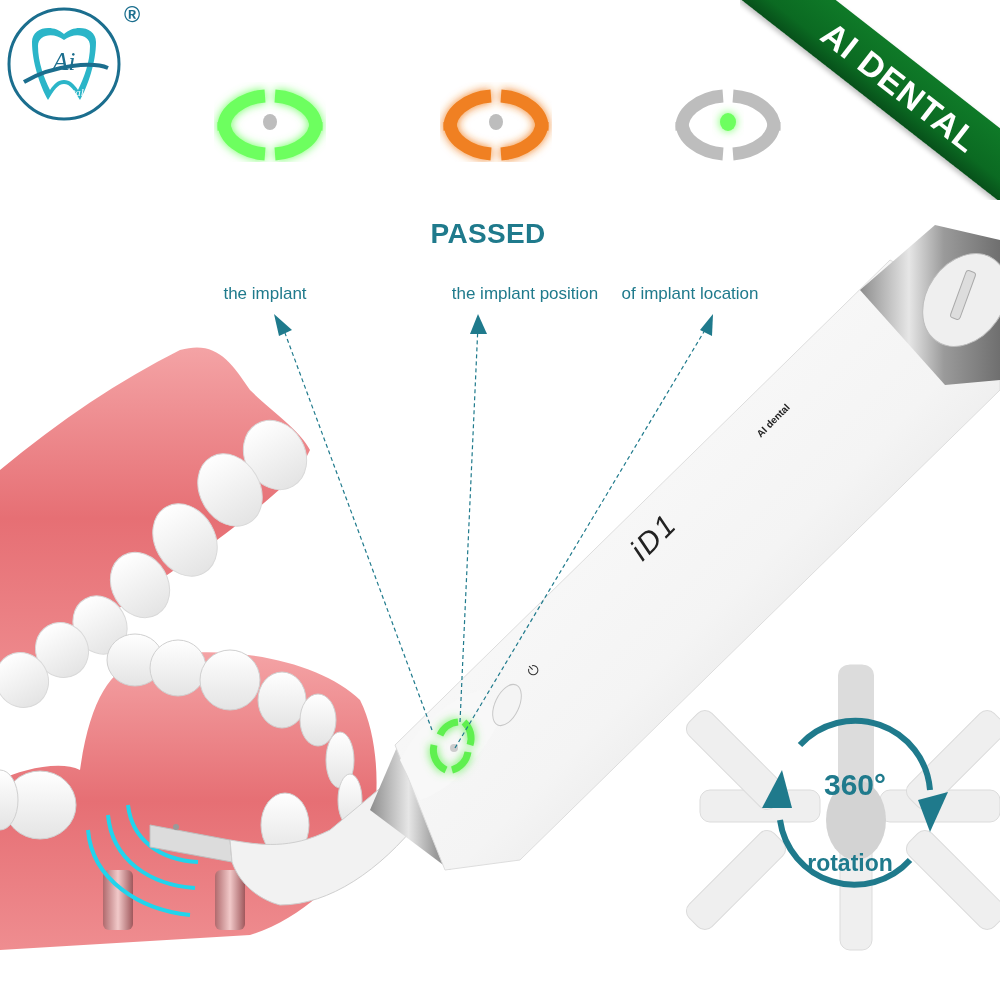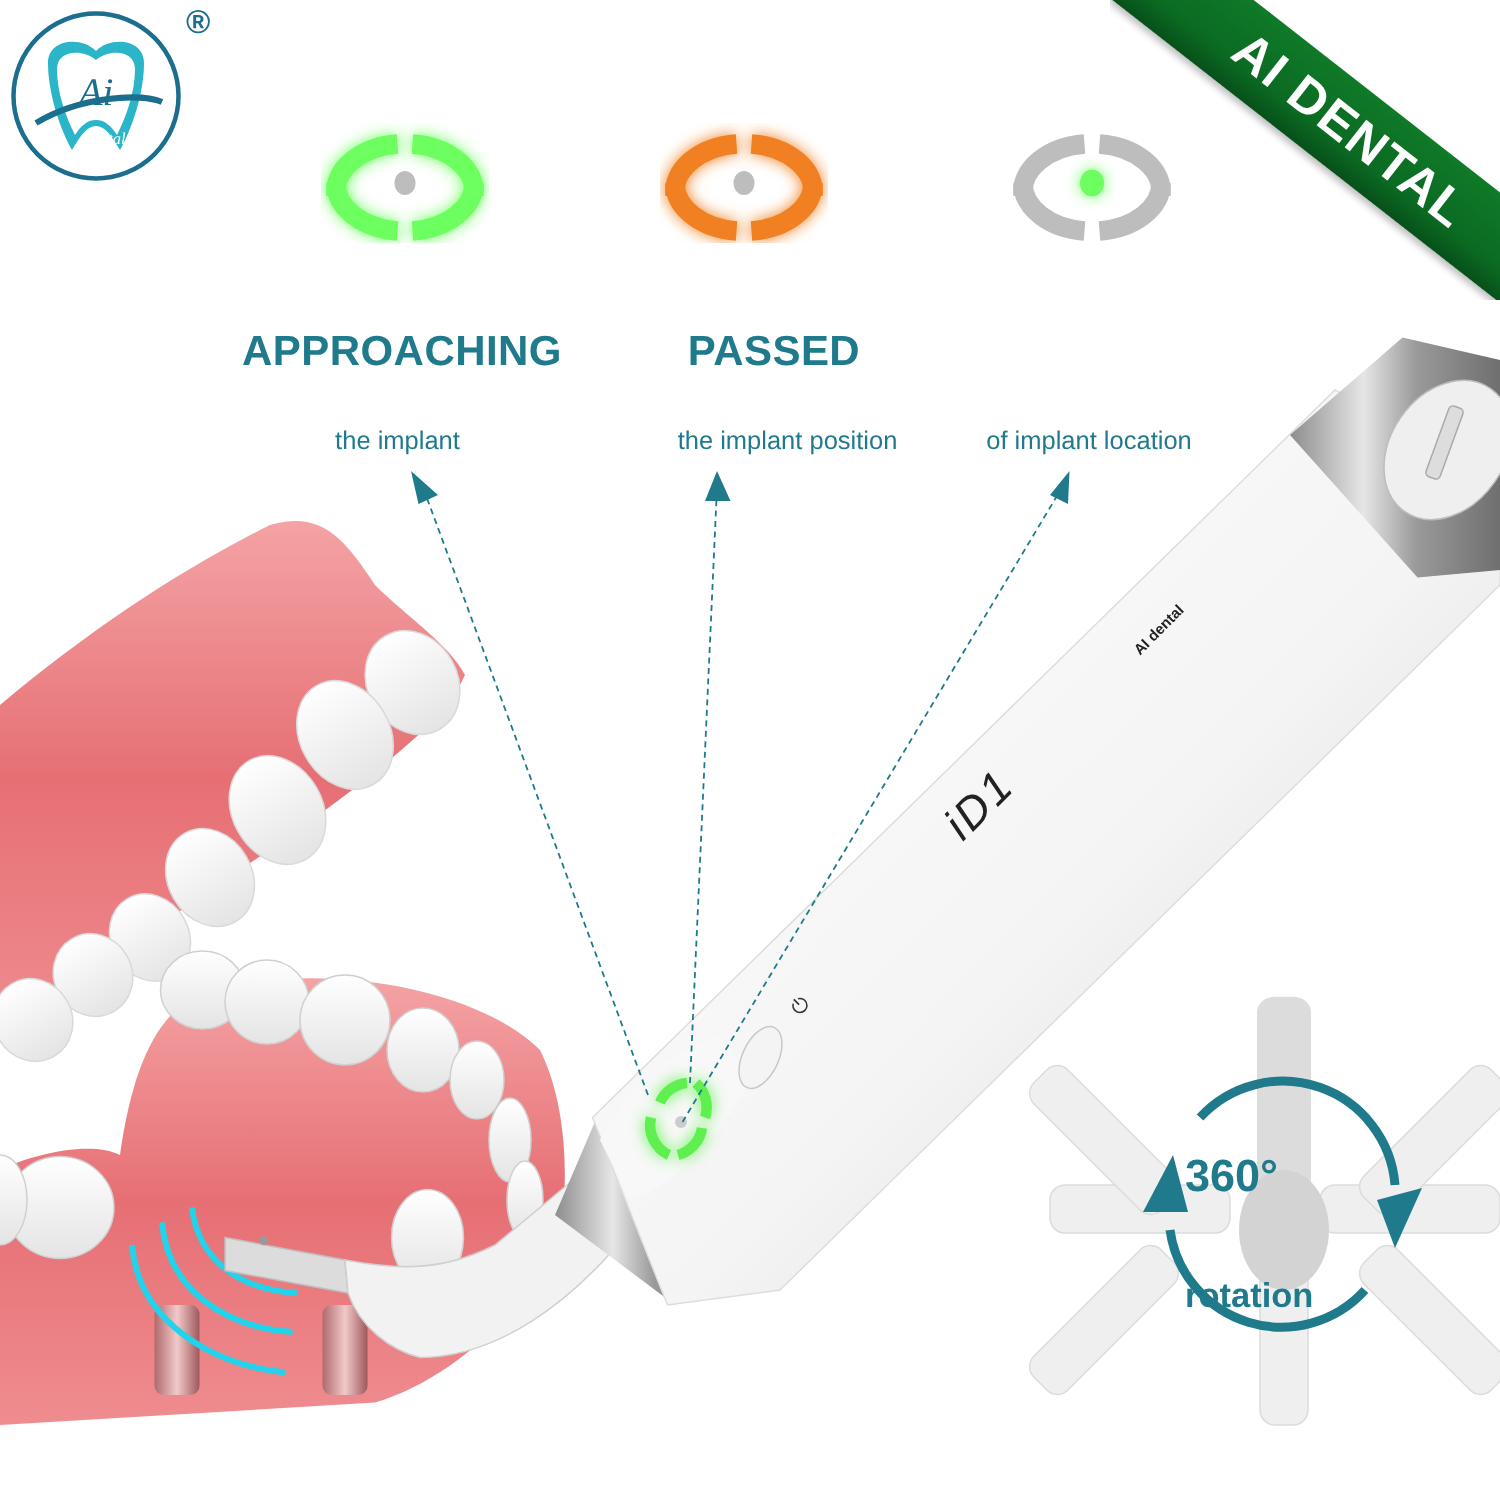--- a/index.html
+++ b/index.html
@@ -20,21 +20,21 @@
             box-shadow:0 3px 5px rgba(0,0,0,.25);
             color:#fff; font-weight:bold; font-size:34px; letter-spacing:1px;
             display:flex; align-items:center; justify-content:center; }
 
   
   .indicator { width:112px; height:80px; }
   .feature-title { font-weight:bold; font-size:28px; color:#1f7a8c; letter-spacing:0.3px;
                    white-space:nowrap; transform:translateX(-50%); }
   .feature-sub { font-size:17px; color:#1f7a8c; white-space:nowrap; transform:translateX(-50%);text-align:right; }
 
-  .rotation-label { color:#1f7a8c; font-weight:bold; }
+  .rotation-label { color:#1f7a8c; font-weight:bold; text-align:center; }
 </style>
 </head>
 <body>
 
 <div class="stage">
 
   <svg class="abs" style="left:0;top:0" width="1000" height="1000" viewBox="0 0 1000 1000">
     <defs>
       <linearGradient id="gum" x1="0" y1="0" x2="0" y2="1">
         <stop offset="0" stop-color="#f4a3a5"></stop>
@@ -205,26 +205,25 @@
   <svg class="abs indicator" style="left:672px;top:82px" viewBox="0 0 112 80">
     <g fill="none" stroke="#bdbdbd" stroke-width="13">
       <path d="M10,48 A46,32 0 0 1 51,14"></path>
       <path d="M61,14 A46,32 0 0 1 102,48"></path>
       <path d="M102,56 A46,32 0 0 1 61,88" transform="translate(0,-16)"></path>
       <path d="M51,88 A46,32 0 0 1 10,56" transform="translate(0,-16)"></path>
     </g>
     <ellipse cx="56" cy="40" rx="8" ry="9" fill="#6dff5e" filter="url(#glowG)"></ellipse>
   </svg>
 
-  <div class="abs feature-title" style="left:268px;top:218px">APPROACHING</div>
-  <div class="abs feature-title" style="left:516px;top:218px">PASSED</div>
+  <div class="abs feature-title" style="left:488px;top:218px">PASSED</div>
 
   <div class="abs feature-sub" style="left:265px;top:284px">the implant</div>
   <div class="abs feature-sub" style="left:525px;top:284px">the implant position</div>
-  <div class="abs feature-sub" style="left:726px;top:284px">of implant location</div>
+  <div class="abs feature-sub" style="left:690px;top:284px">of implant location</div>
 
   <div class="abs" style="left:628px;top:520px;transform:rotate(-45deg);font-size:30px;font-style:italic;color:#222;letter-spacing:2px;">iD1</div>
   <div class="abs" style="left:752px;top:415px;transform:rotate(-45deg);font-size:10px;font-weight:bold;color:#222;">AI dental</div>
   <div class="abs" style="left:528px;top:662px;transform:rotate(-45deg);font-size:14px;color:#333;">⏻</div>
 
   <div class="abs rotation-label" style="left:790px;top:770px;width:130px;font-size:30px;line-height:30px;">360°</div>
   <div class="abs rotation-label" style="left:790px;top:850px;width:120px;font-size:23px;line-height:26px;">rotation</div>
 </div>
 
 </body></html>

